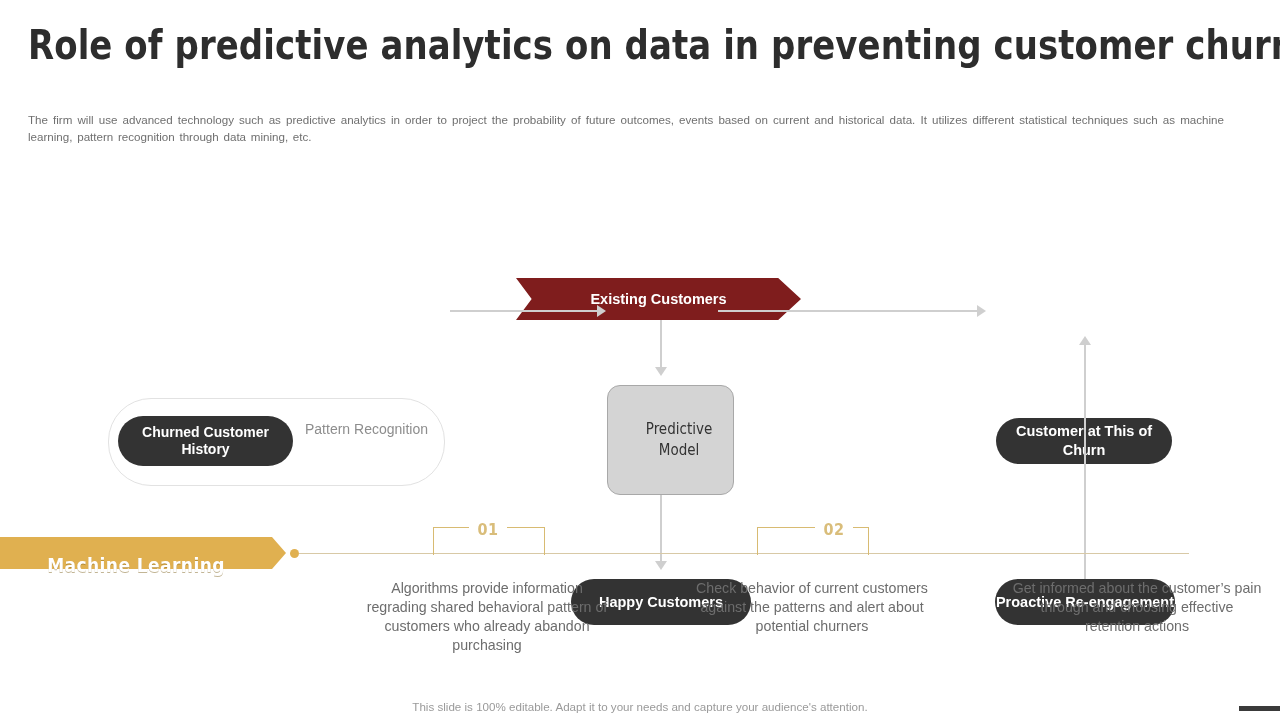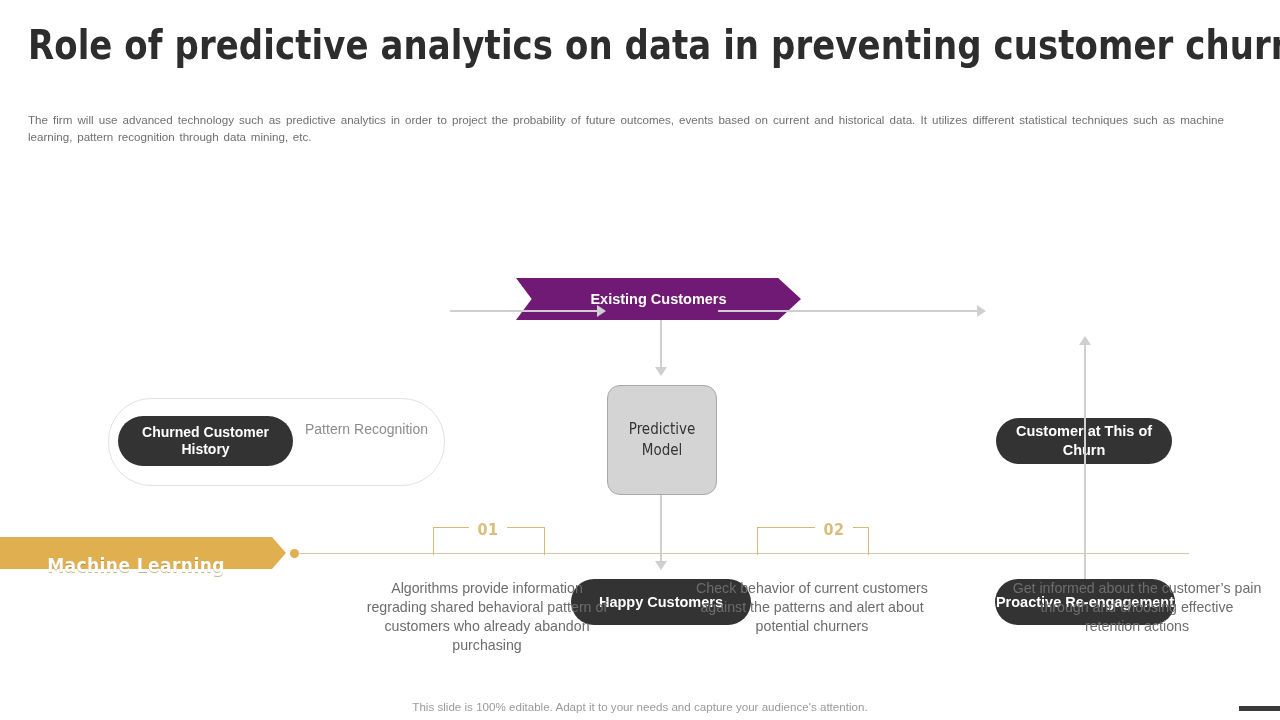--- a/index.html
+++ b/index.html
@@ -21,21 +21,21 @@
     position:absolute;left:28px;top:76px;width:1196px;
     font-size:11.6px;line-height:16.5px;color:#6f6f6f;
     text-align:justify;word-spacing:1.5px;margin-top:36px;
   }
 
   
   .flow{position:absolute;left:0;top:130px;width:1280px;height:385px;}
 
   .chev{
     position:absolute;left:516px;top:148px;width:285px;height:42px;
-    background:#701a75;color:#ffffff;
+    background:#7f1d1d;color:#ffffff;
     display:flex;align-items:center;justify-content:center;
     font-size:14.5px;font-weight:700;
     -webkit-clip-path:polygon(0 0,92% 0,100% 50%,92% 100%,0 100%,5.5% 50%);
     clip-path:polygon(0 0,92% 0,100% 50%,92% 100%,0 100%,5.5% 50%);
   }
 
   .outer-pill{
     position:absolute;left:108px;top:268px;width:335px;height:86px;
     border:1.4px solid #e2e2e2;border-radius:43px;background:#fff;
     display:flex;align-items:center;
@@ -49,21 +49,21 @@
   .pattern-text{
     position:absolute;left:196px;top:20px;width:125px;
     font-size:14px;line-height:20px;color:#8d8d8d;
   }
 
   .model-box{
     position:absolute;left:607px;top:255px;width:108px;height:108px;
     background:#d4d4d4;border:1.4px solid #a8a8a8;border-radius:13px;
     display:flex;align-items:center;justify-content:center;text-align:center;
     font-family:"DejaVu Sans Condensed","Liberation Sans Narrow","Liberation Sans",sans-serif;
-    font-size:15px;line-height:21px;color:#333;
+    font-size:15px;line-height:21px;color:#333;padding-left:17px;
   }
 
   .pill{
     position:absolute;background:#333333;border-radius:26px;color:#fff;
     display:flex;align-items:center;justify-content:center;text-align:center;
     font-size:14.5px;font-weight:700;line-height:19px;
   }
   .pill.risk{left:996px;top:288px;width:176px;height:46px;}
   .pill.happy{left:571px;top:449px;width:180px;height:46px;}
   .pill.proact{left:995px;top:449px;width:180px;height:46px;}

